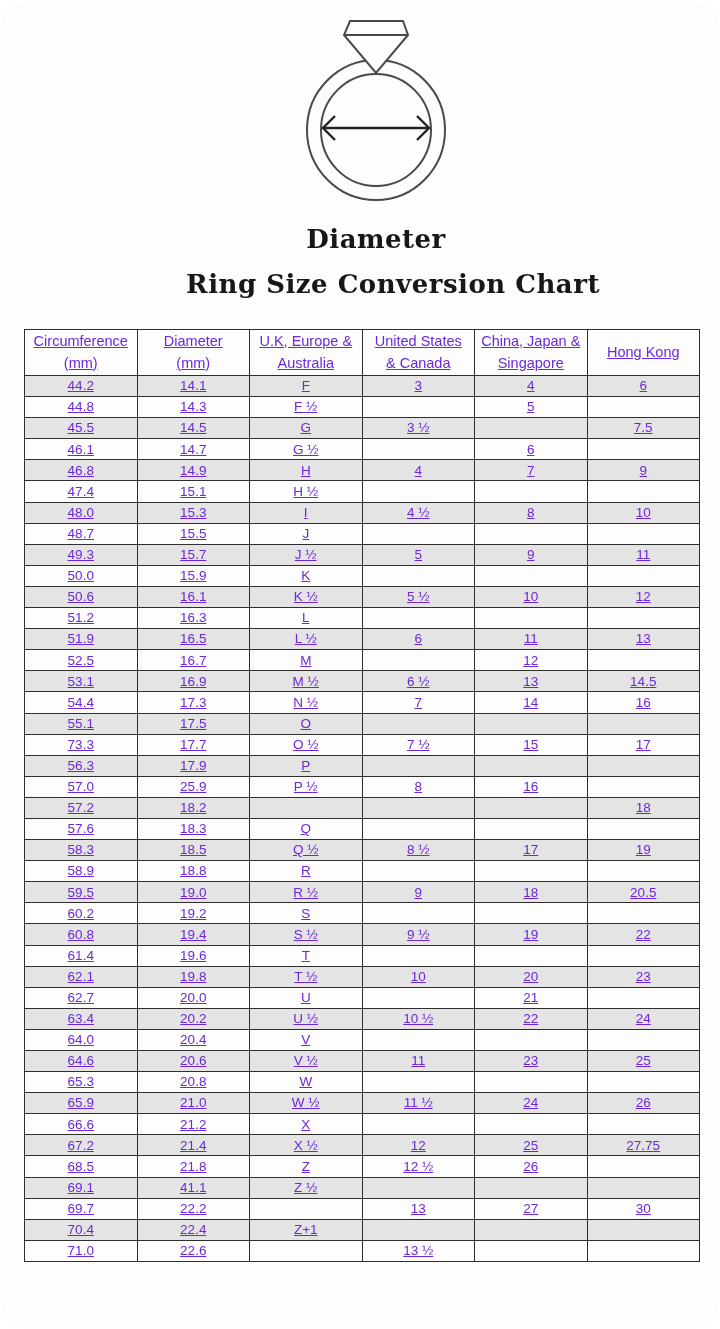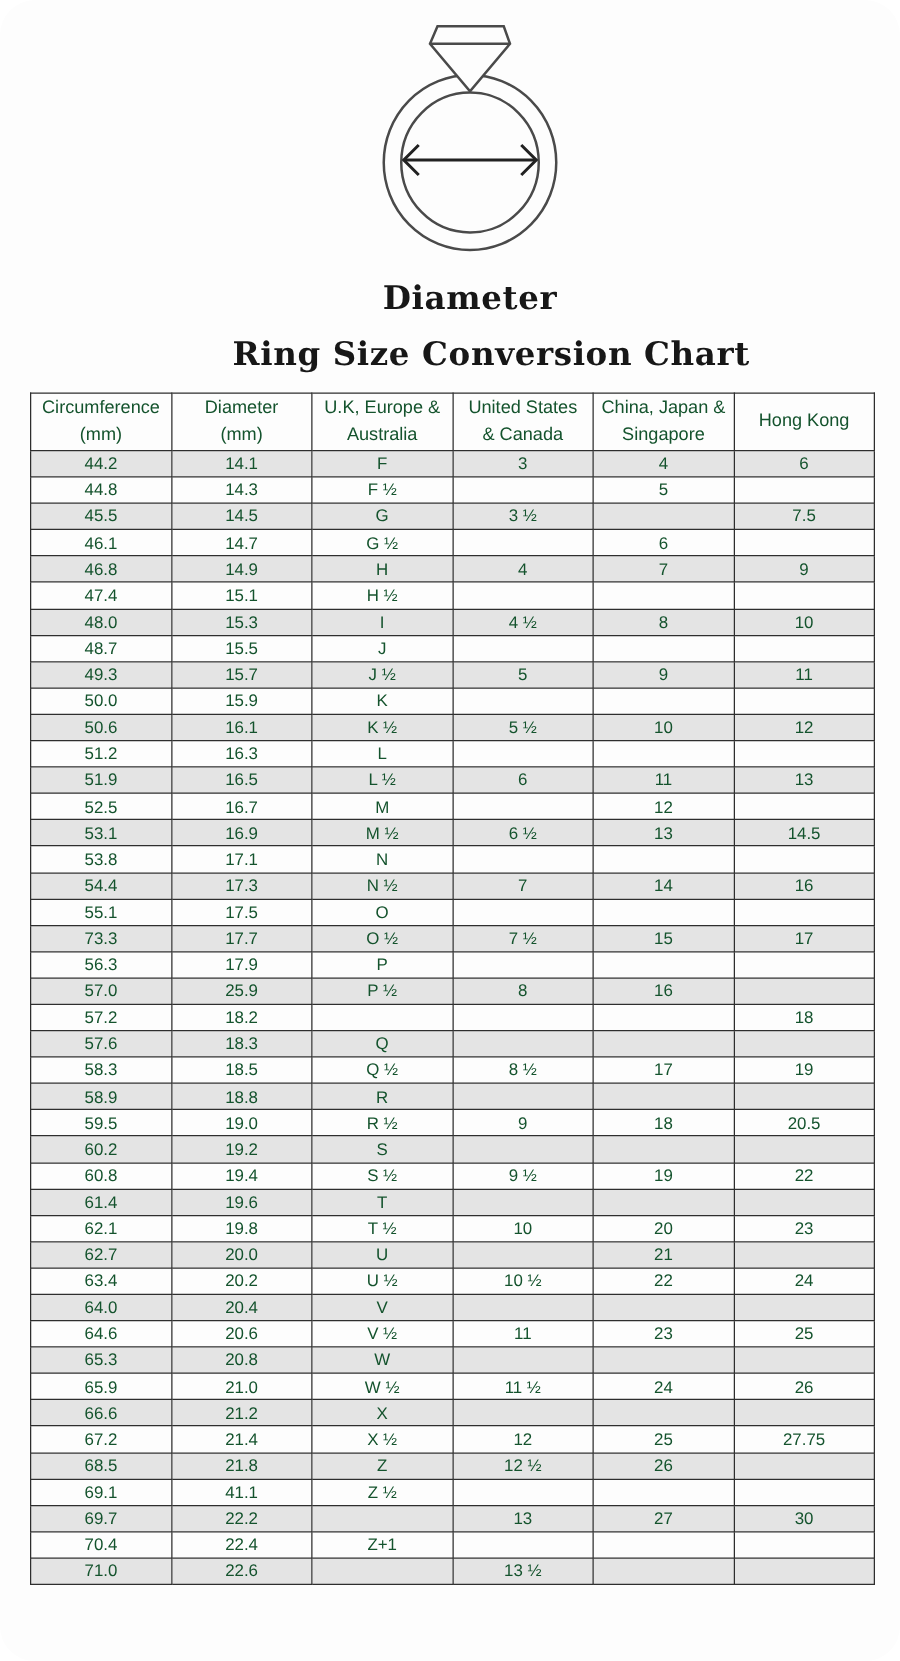--- a/index.html
+++ b/index.html
@@ -42,25 +42,26 @@
     font-family: "DejaVu Serif", serif;
     font-weight: 700;
     font-size: 26px;
     letter-spacing: 0.5px;
     color: #171717;
     padding-left: 33px;
   }
   table.size-table {
     position: absolute;
     left: 24px;
-    top: 314px;
+    top: 329px;
     width: 676px;
     border-collapse: collapse;
     table-layout: fixed;
-    color: #14532d;
+    color: #6d28d9;
+    text-decoration: underline;
   }
   .size-table th, .size-table td {
     border: 1.5px solid #2e2e2e;
     text-align: center;
     vertical-align: middle;
     padding: 0;
     overflow: hidden;
   }
   .size-table th {
     width: 16.666%;
@@ -235,28 +236,20 @@
         </tr>
         <tr>
           <td>53.1</td>
           <td>16.9</td>
           <td>M ½</td>
           <td>6 ½</td>
           <td>13</td>
           <td>14.5</td>
         </tr>
         <tr>
-          <td>53.8</td>
-          <td>17.1</td>
-          <td>N</td>
-          <td></td>
-          <td></td>
-          <td></td>
-        </tr>
-        <tr>
           <td>54.4</td>
           <td>17.3</td>
           <td>N ½</td>
           <td>7</td>
           <td>14</td>
           <td>16</td>
         </tr>
         <tr>
           <td>55.1</td>
           <td>17.5</td>

